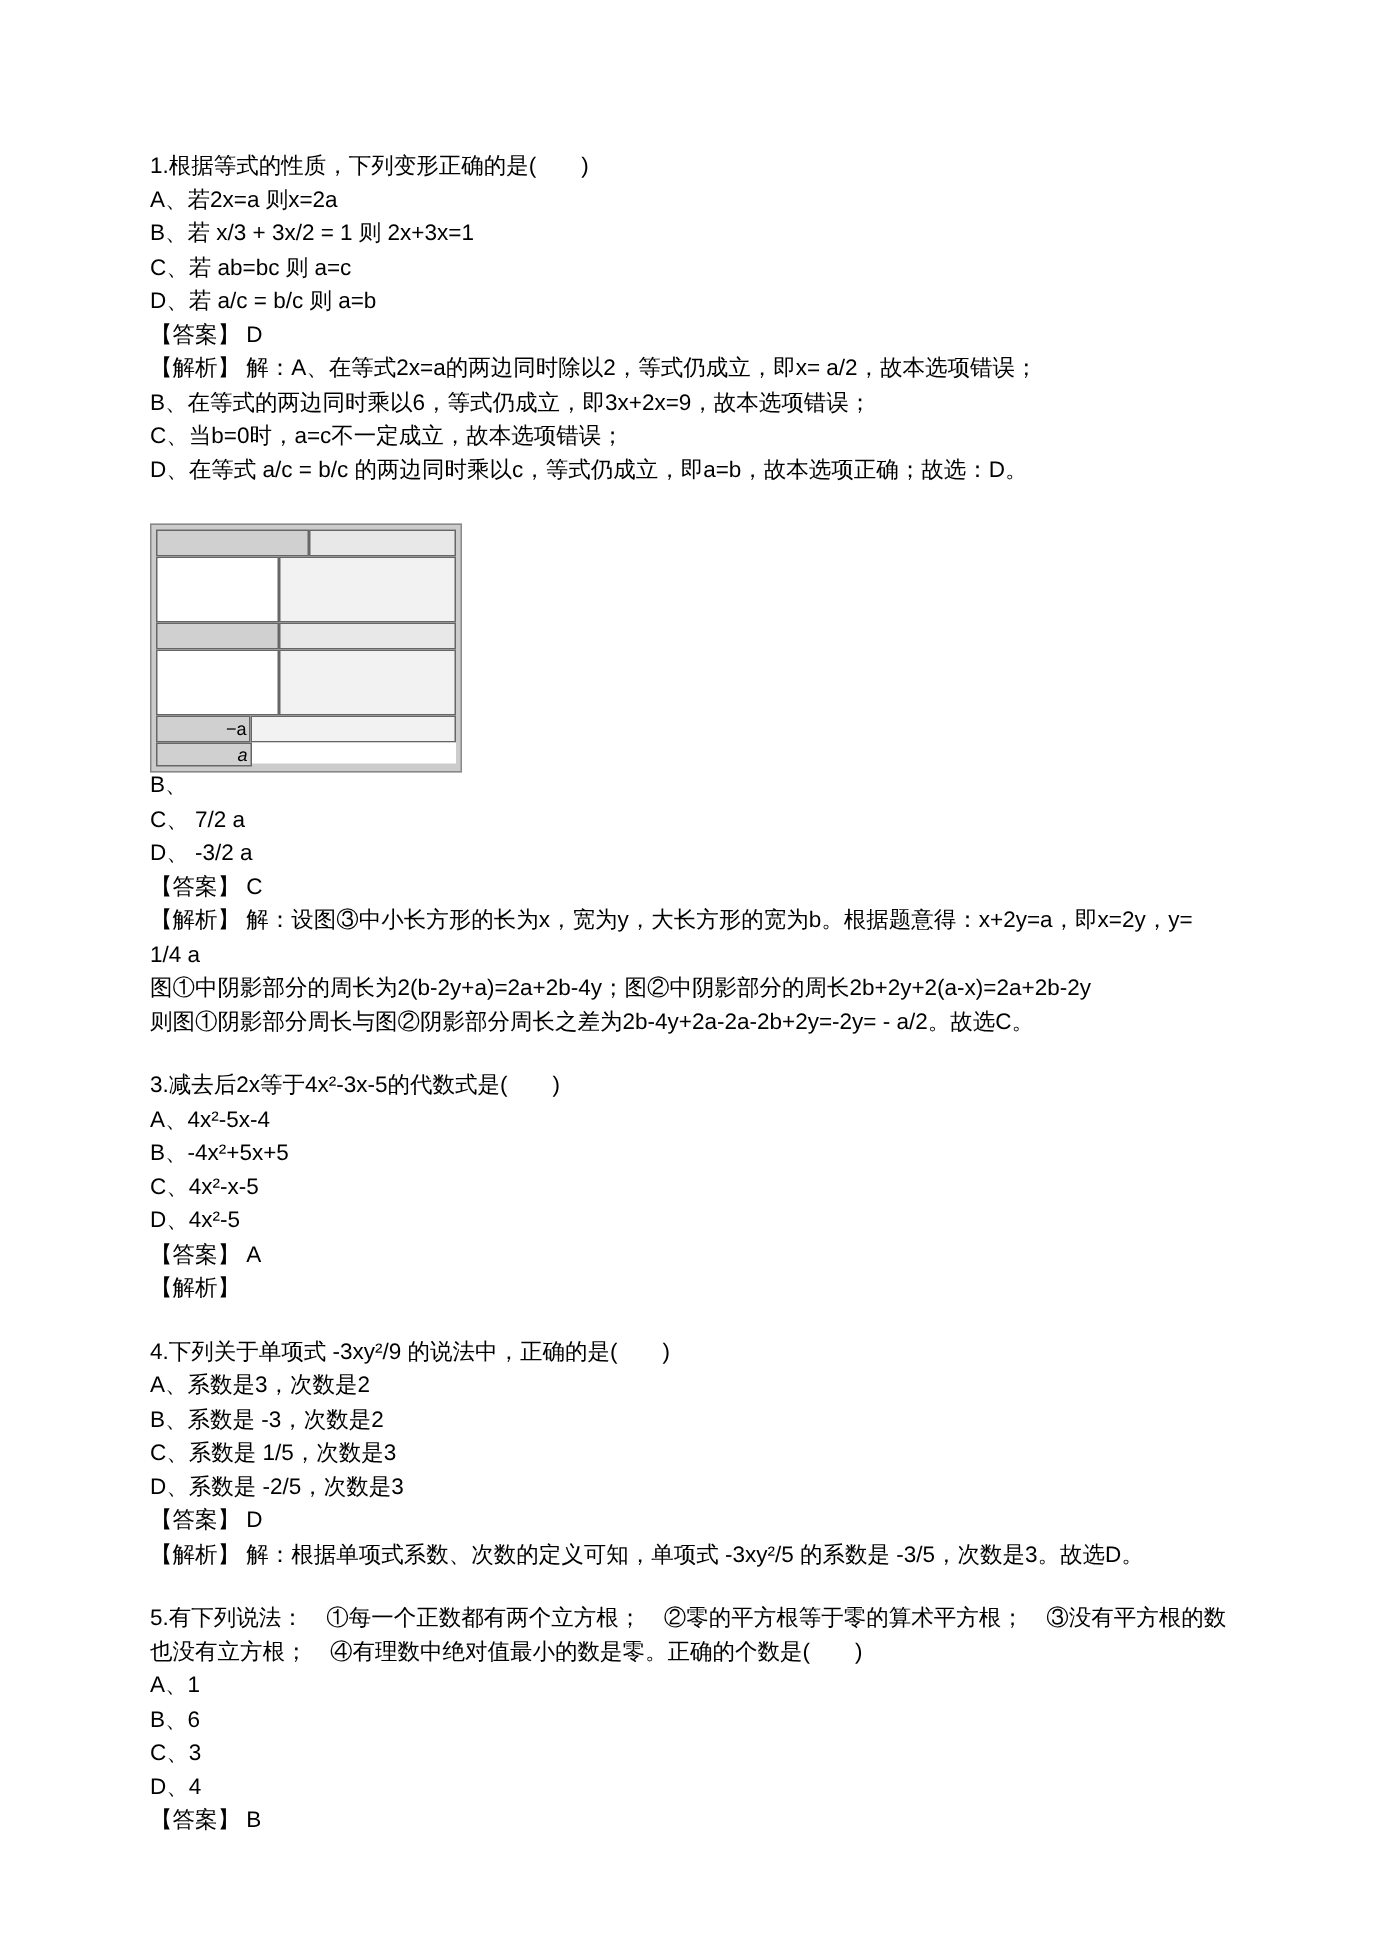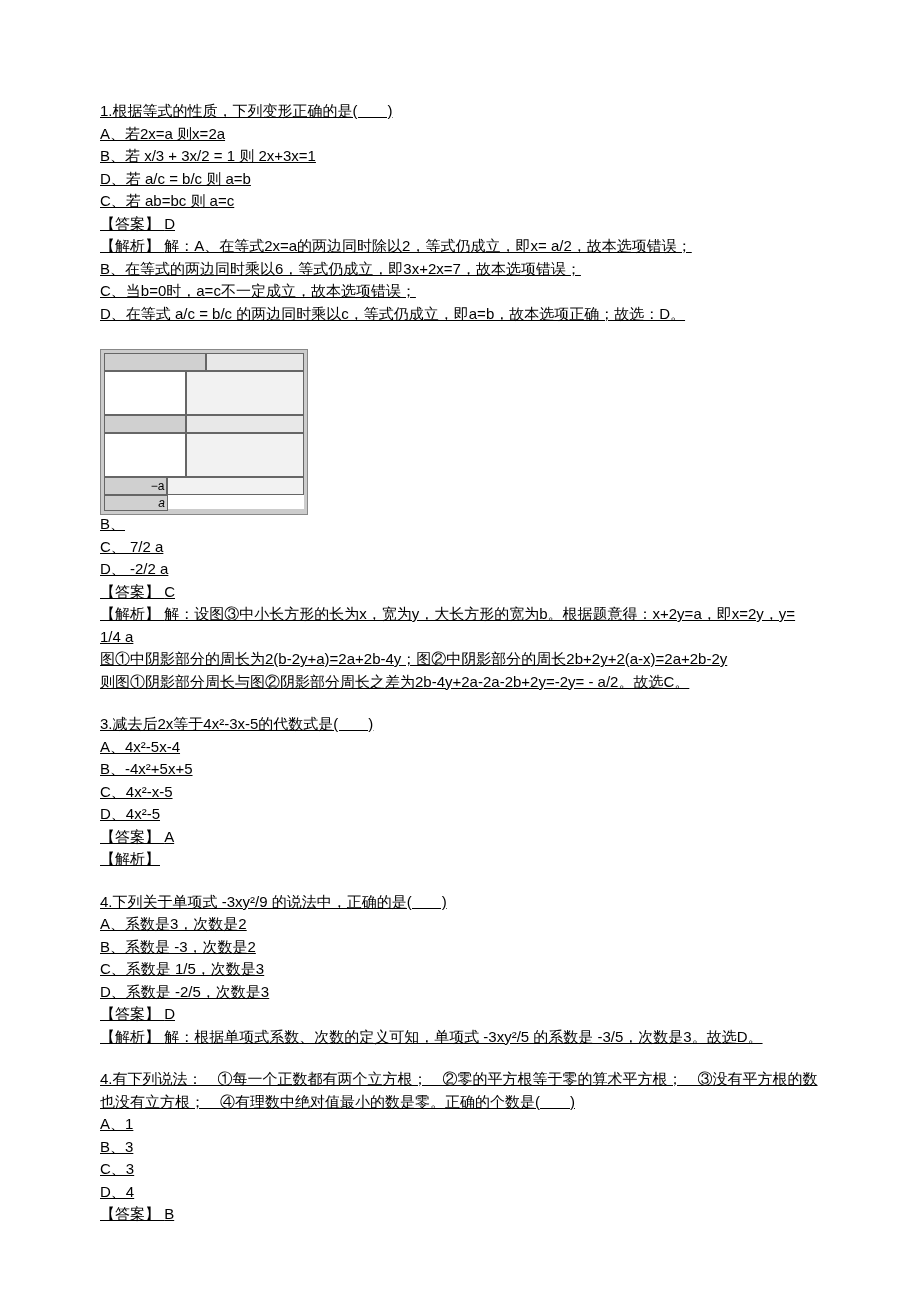--- a/index.html
+++ b/index.html
@@ -6,21 +6,21 @@
     margin: 0;
     padding: 100px 100px 60px 100px;
     font-family: "SimSun", "Microsoft YaHei", sans-serif;
     font-size: 15px;
     line-height: 1.5;
     color: #000;
     background: #fff;
     width: 920px;
     box-sizing: border-box;
   }
-  .block { margin-bottom: 20px; text-decoration: underline; }
+  .block { margin-bottom: 20px; }
   .line { margin: 0; }
   .figure {
     display: inline-block;
     border: 1px solid #888;
     background: #ccc;
     padding: 3px;
     margin: 4px 0;
   }
   .figure .row {
     display: flex;
@@ -33,31 +33,31 @@
   }
   .figure .cell.shade { background: #d0d0d0; }
 </style>
 </head>
 <body>
 
 <div class="block">
   <p class="line">1.根据等式的性质，下列变形正确的是(　　)</p>
   <p class="line">A、若2x=a 则x=2a</p>
   <p class="line">B、若 x/3 + 3x/2 = 1 则 2x+3x=1</p>
+  <p class="line">C、若 ab=bc 则 a=c</p>
   <p class="line">D、若 a/c = b/c 则 a=b</p>
-  <p class="line">C、若 ab=bc 则 a=c</p>
   <p class="line">
     <span>【答案】</span>
     <span>D</span>
   </p>
   <p class="line">
     <span>【解析】</span>
     <span>解：A、在等式2x=a的两边同时除以2，等式仍成立，即x= a/2，故本选项错误；</span>
   </p>
-  <p class="line">B、在等式的两边同时乘以6，等式仍成立，即3x+2x=7，故本选项错误；</p>
+  <p class="line">B、在等式的两边同时乘以6，等式仍成立，即3x+2x=9，故本选项错误；</p>
   <p class="line">C、当b=0时，a=c不一定成立，故本选项错误；</p>
   <p class="line">D、在等式 a/c = b/c 的两边同时乘以c，等式仍成立，即a=b，故本选项正确；故选：D。</p>
 </div>
 
 <div class="block">
 
   <div class="figure">
     <div style="width:200px;">
       <div class="row">
         <div class="cell shade" style="width:100px;height:16px;"></div>
@@ -81,21 +81,21 @@
       </div>
       <div class="row">
         <div class="cell shade" style="width:60px;height:14px;text-align:right;font-size:12px;line-height:14px;padding-right:2px;font-style:italic;">a</div>
         <div class="cell" style="width:136px;height:14px;background:#fff;border:none;"></div>
       </div>
     </div>
   </div>
 
   <p class="line" style="margin-top:-6px;">B、</p>
   <p class="line">C、 7/2 a</p>
-  <p class="line">D、 -2/2 a</p>
+  <p class="line">D、 -3/2 a</p>
   <p class="line">
     <span>【答案】</span>
     <span>C</span>
   </p>
   <p class="line">
     <span>【解析】</span>
     <span>解：设图③中小长方形的长为x，宽为y，大长方形的宽为b。根据题意得：x+2y=a，即x=2y，y= 1/4 a</span>
   </p>
   <p class="line">图①中阴影部分的周长为2(b-2y+a)=2a+2b-4y；图②中阴影部分的周长2b+2y+2(a-x)=2a+2b-2y</p>
   <p class="line">则图①阴影部分周长与图②阴影部分周长之差为2b-4y+2a-2a-2b+2y=-2y= - a/2。故选C。</p>
@@ -124,22 +124,22 @@
     <span>【答案】</span>
     <span>D</span>
   </p>
   <p class="line">
     <span>【解析】</span>
     <span>解：根据单项式系数、次数的定义可知，单项式 -3xy²/5 的系数是 -3/5，次数是3。故选D。</span>
   </p>
 </div>
 
 <div class="block">
-  <p class="line">4.有下列说法：　①每一个正数都有两个立方根；　②零的平方根等于零的算术平方根；　③没有平方根的数也没有立方根；　④有理数中绝对值最小的数是零。正确的个数是(　　)</p>
+  <p class="line">5.有下列说法：　①每一个正数都有两个立方根；　②零的平方根等于零的算术平方根；　③没有平方根的数也没有立方根；　④有理数中绝对值最小的数是零。正确的个数是(　　)</p>
   <p class="line">A、1</p>
-  <p class="line">B、3</p>
+  <p class="line">B、6</p>
   <p class="line">C、3</p>
   <p class="line">D、4</p>
   <p class="line">
     <span>【答案】</span>
     <span>B</span>
   </p>
 </div>
 
 </body></html>

